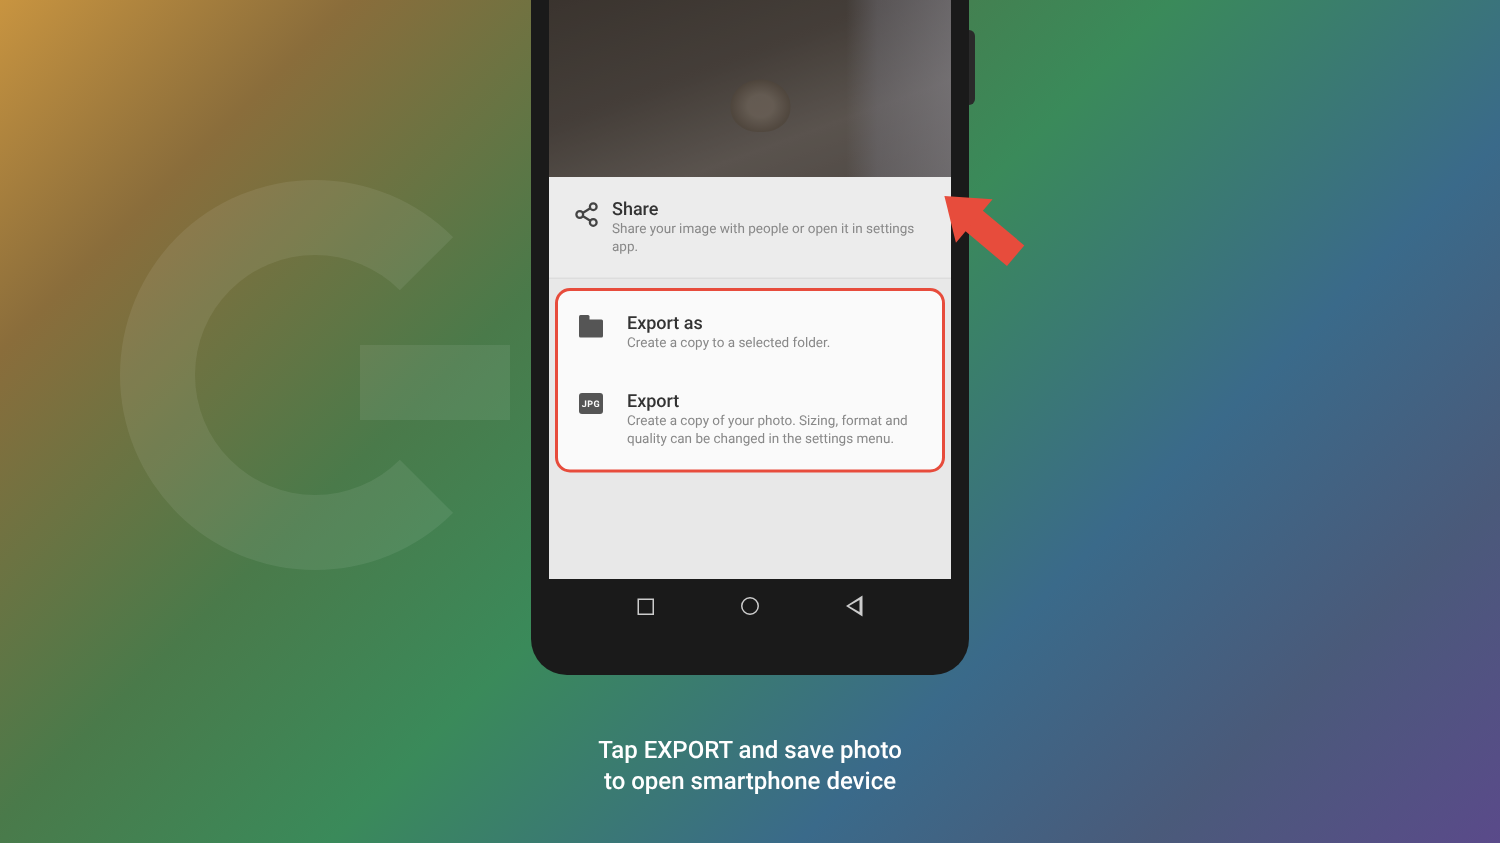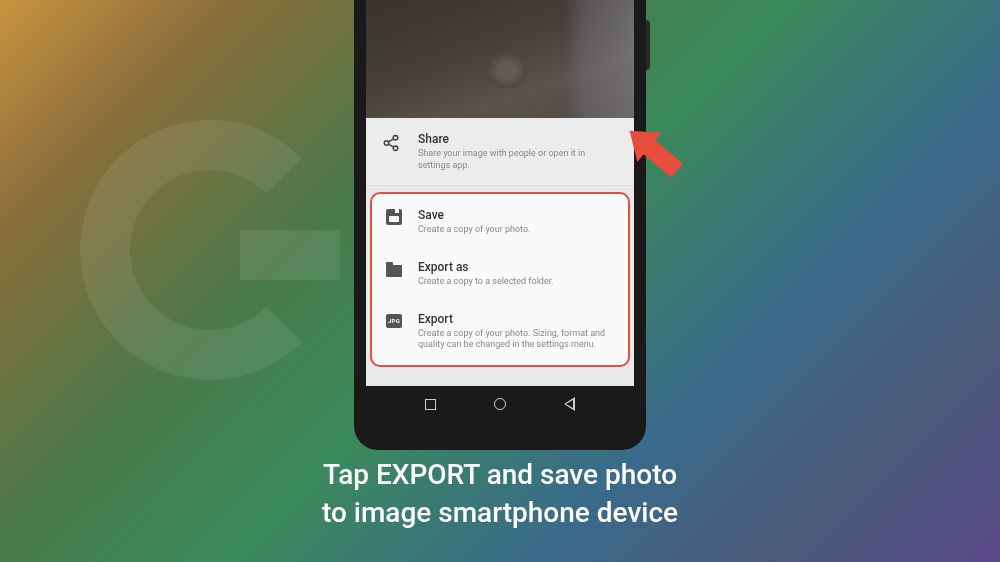--- a/index.html
+++ b/index.html
@@ -86,21 +86,21 @@
     .photo-overlay {
       position: absolute;
       inset: 0;
       background: rgba(0,0,0,0.35);
     }
     .share-row {
       display: flex;
       align-items: flex-start;
       padding: 14px 16px;
       background: #ececec;
-      gap: 18px;
+      gap: 8px;
       border-bottom: 1px solid #ddd;
     }
     .share-icon { width: 18px; height: 18px; flex-shrink: 0; margin-top: 2px; }
     .row-text { flex: 1; }
     .row-title { font-size: 12px; font-weight: 500; color: #333; margin-bottom: 2px; }
     .row-desc { font-size: 9px; color: #888; line-height: 1.3; }
     .highlighted-box {
       border: 2px solid #e74c3c;
       border-radius: 10px;
       margin: 6px 4px 0 4px;
@@ -204,21 +204,21 @@
       border-top: 19px solid transparent;
       border-bottom: 19px solid transparent;
       border-right: 26px solid #e74c3c;
     }
     .caption {
       position: absolute;
       bottom: 30px;
       left: 0; right: 0;
       text-align: center;
       color: #fff;
-      font-size: 28px;
+      font-size: 16px;
       font-weight: 500;
       line-height: 1.35;
     }
   </style>
 </head>
 <body>
 
 <div class="g-logo"></div>
 
 <div class="phone">
@@ -238,29 +238,20 @@
           <line x1="8.6" y1="13.4" x2="15.4" y2="17.6"></line>
       </svg>
       <div class="row-text">
         <div class="row-title">Share</div>
         <div class="row-desc">Share your image with people or open it in settings app.</div>
       </div>
     </div>
 
     <div class="highlighted-box">
 
-      <div class="option-row">
-        <div class="option-icon">
-            <div class="save-icon"></div>
-          </div>
-        <div class="row-text">
-          <div class="row-title">Save</div>
-          <div class="row-desc">Create a copy of your photo.</div>
-        </div>
-      </div>
 
       <div class="option-row">
         <div class="option-icon">
             <div class="folder-icon"></div>
           </div>
         <div class="row-text">
           <div class="row-title">Export as</div>
           <div class="row-desc">Create a copy to a selected folder.</div>
         </div>
       </div>
@@ -286,14 +277,14 @@
   </div>
 </div>
 
 <div class="arrow">
   <div class="arrow-head"></div>
   <div class="arrow-body"></div>
 </div>
 
 <div class="caption">
   <div>Tap EXPORT and save photo</div>
-  <div>to image smartphone device</div>
+  <div>to open smartphone device</div>
 </div>
 
 </body></html>

